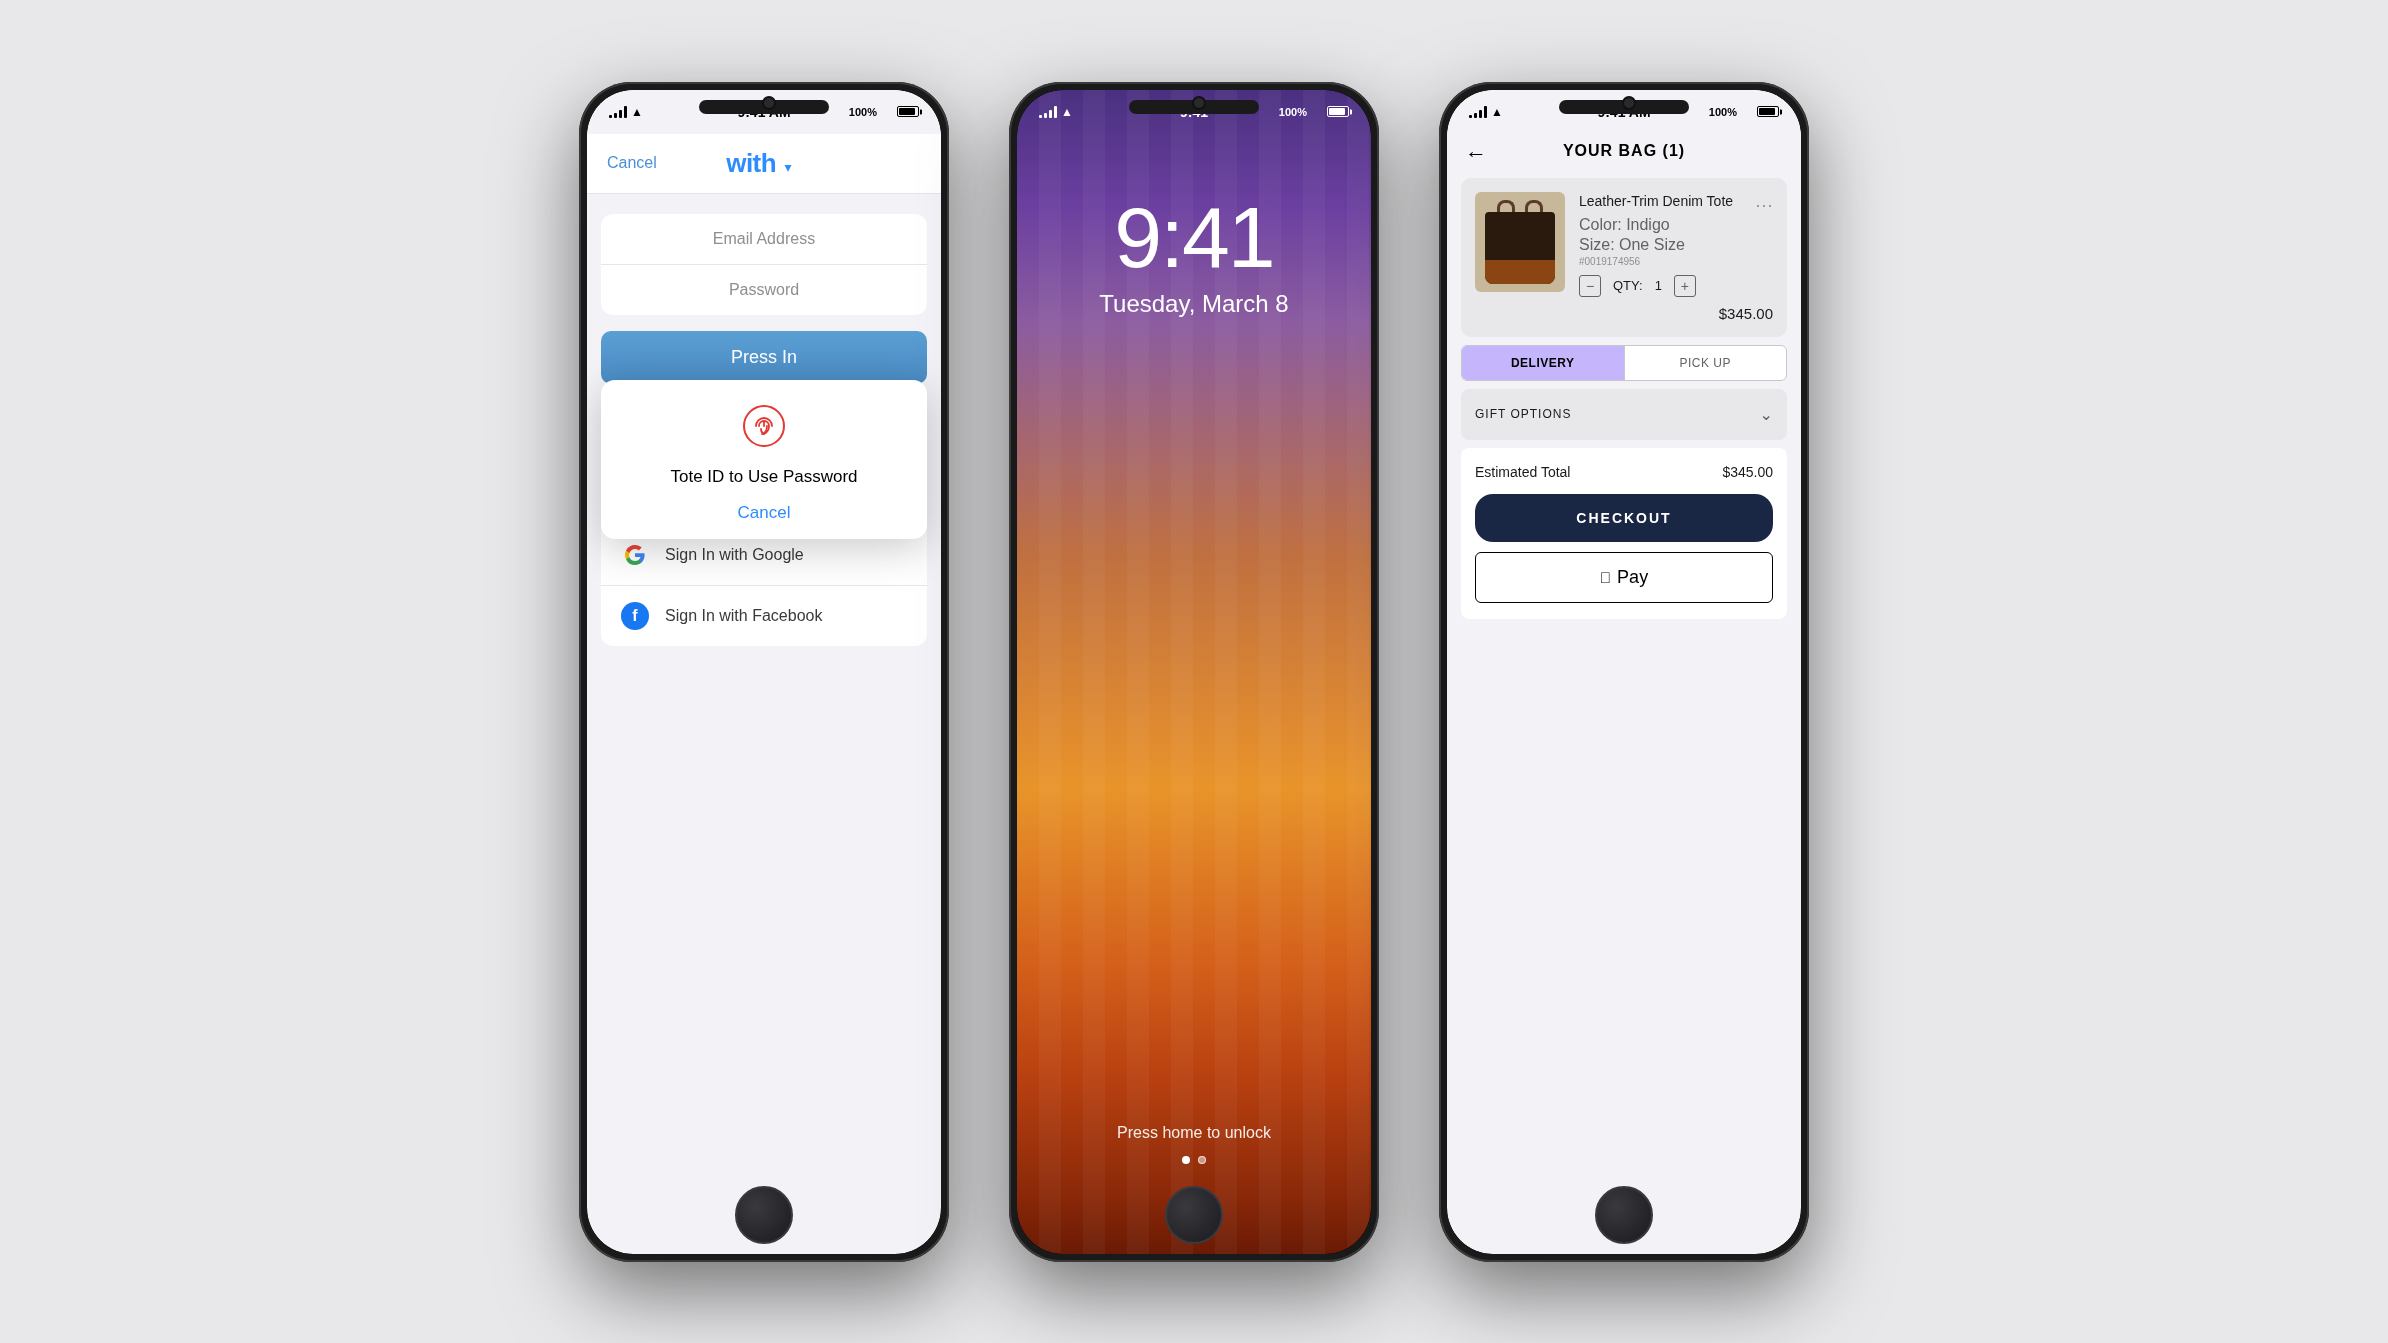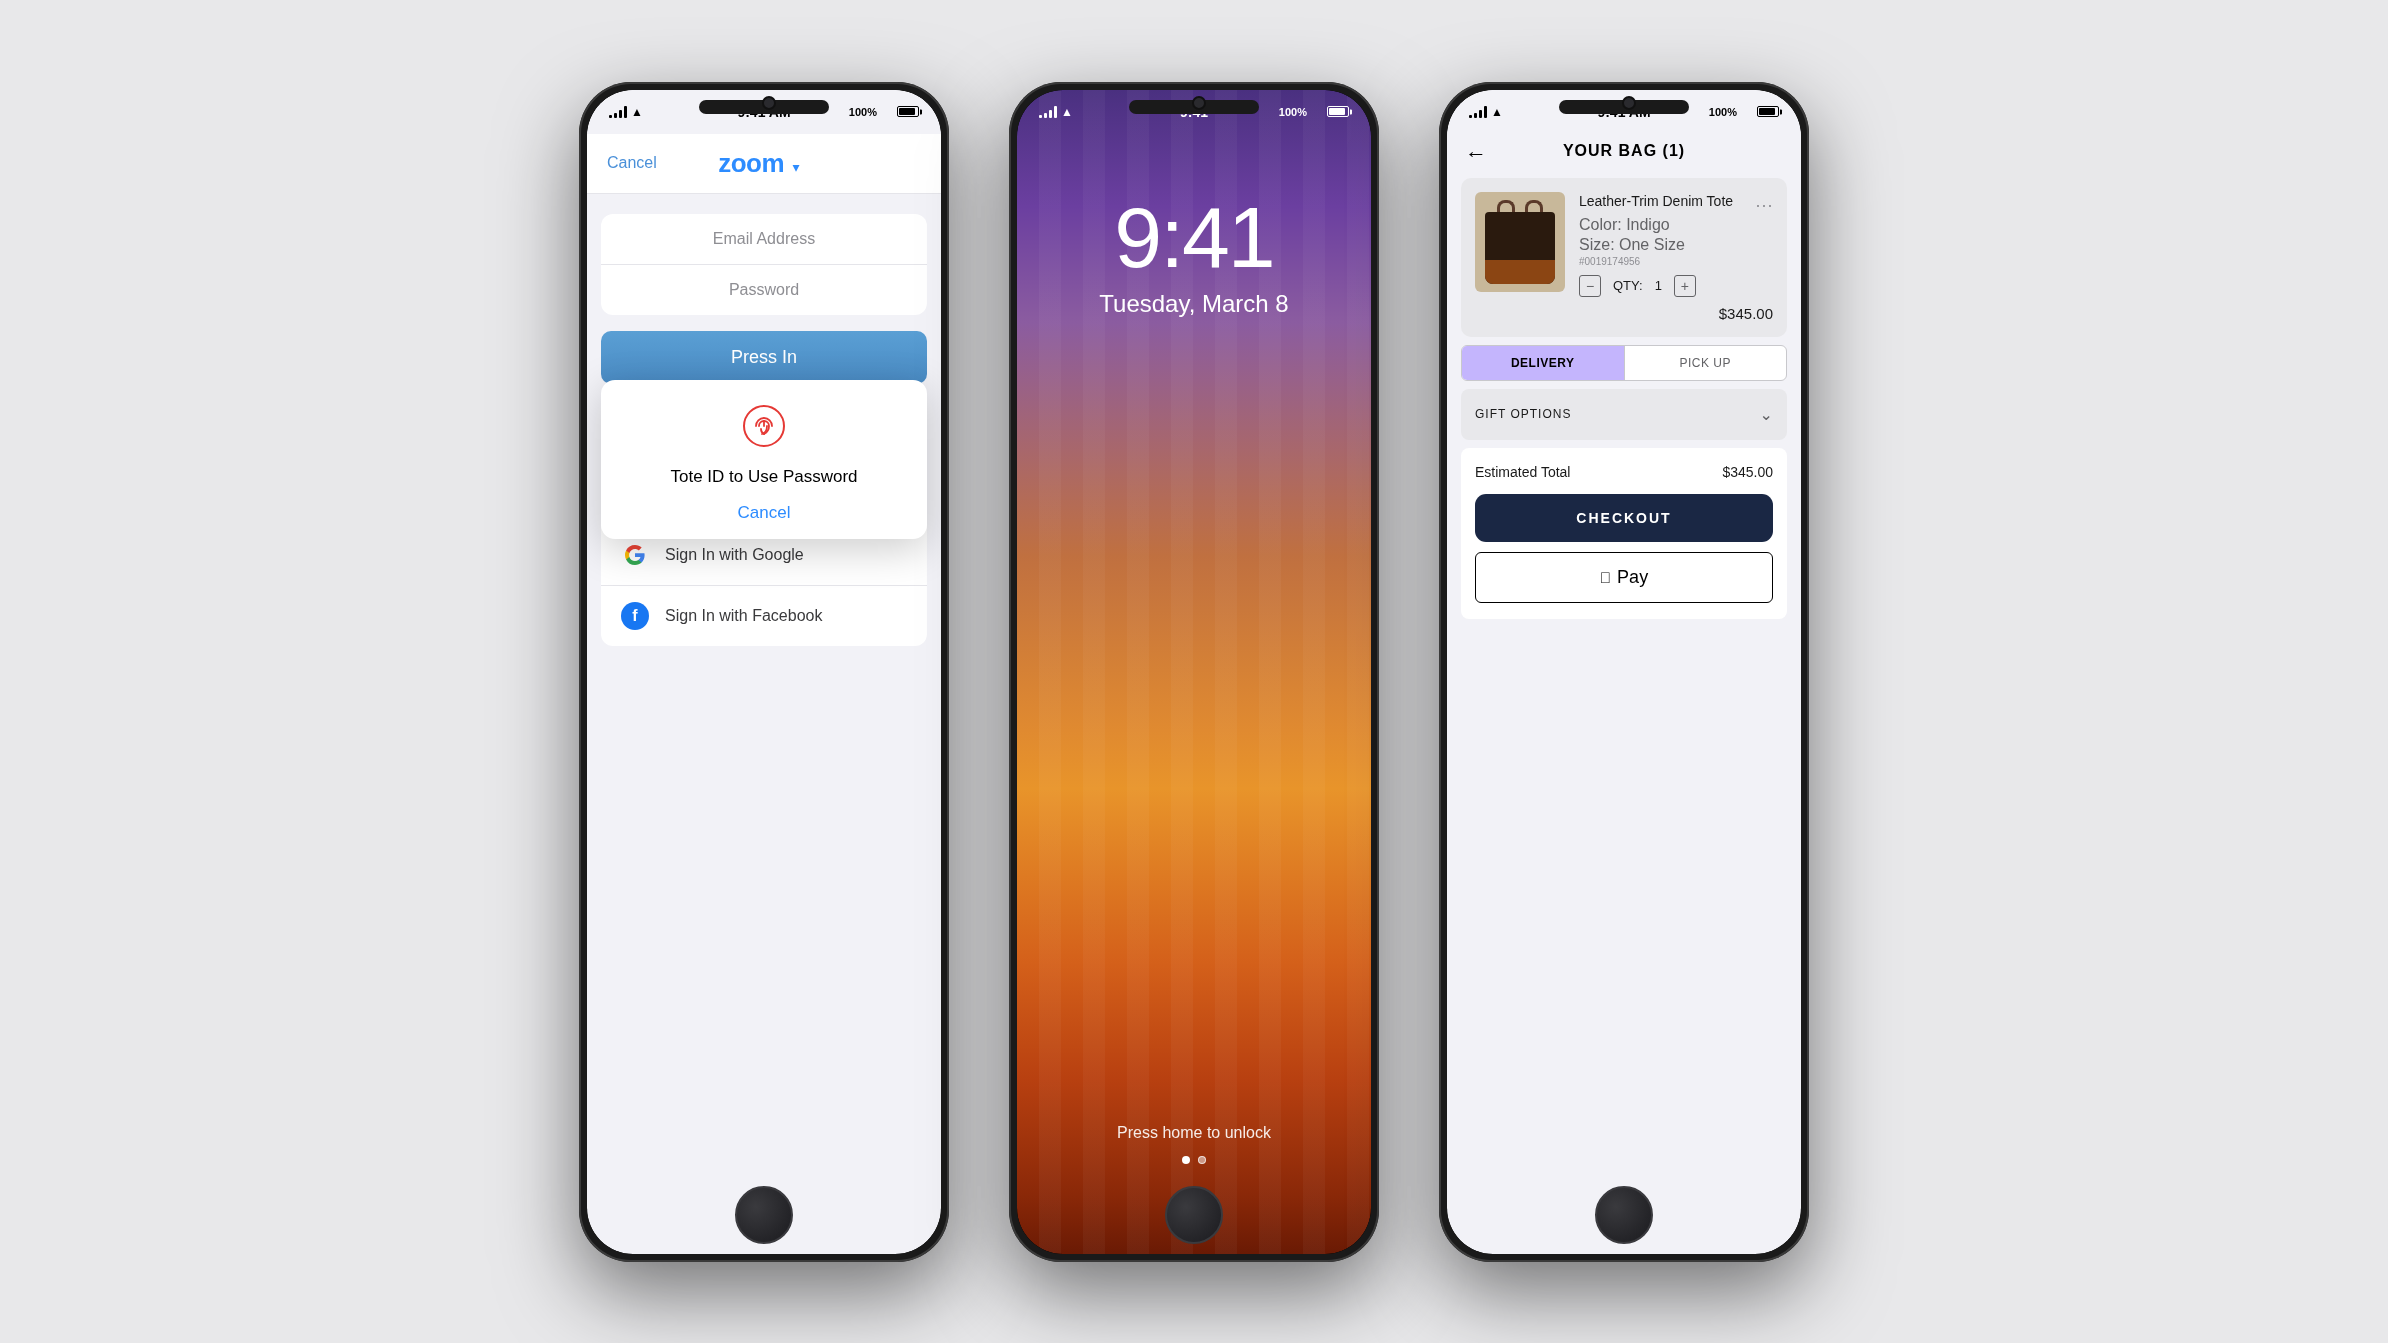--- a/index.html
+++ b/index.html
@@ -625,21 +625,21 @@
     }
 
     .estimated-total-value {
       font-size: 14px;
       color: #1a1a1a;
       font-weight: 500;
     }
 
     .checkout-btn {
       background: #1a2744;
-      border-radius: 11px;
+      border-radius: 18px;
       padding: 16px;
       text-align: center;
       color: #fff;
       font-size: 14px;
       font-weight: 600;
       letter-spacing: 2px;
       margin-bottom: 10px;
     }
 
     .apple-pay-btn {
@@ -757,21 +757,21 @@
             <div class="battery-body">
                 <div class="battery-fill"></div>
               </div>
           </div>
         </div>
       </div>
 
       <div class="zoom-nav">
         <span class="zoom-cancel">Cancel</span>
         <div>
-          <span class="zoom-logo">zoom</span>
+          <span class="zoom-logo">with</span>
           <span class="zoom-logo-arrow">▾</span>
         </div>
         <span style="width:60px"></span>
       </div>
 
       <div class="zoom-form">
         <div class="zoom-input">Email Address</div>
         <div class="zoom-input">Password</div>
       </div>
 

